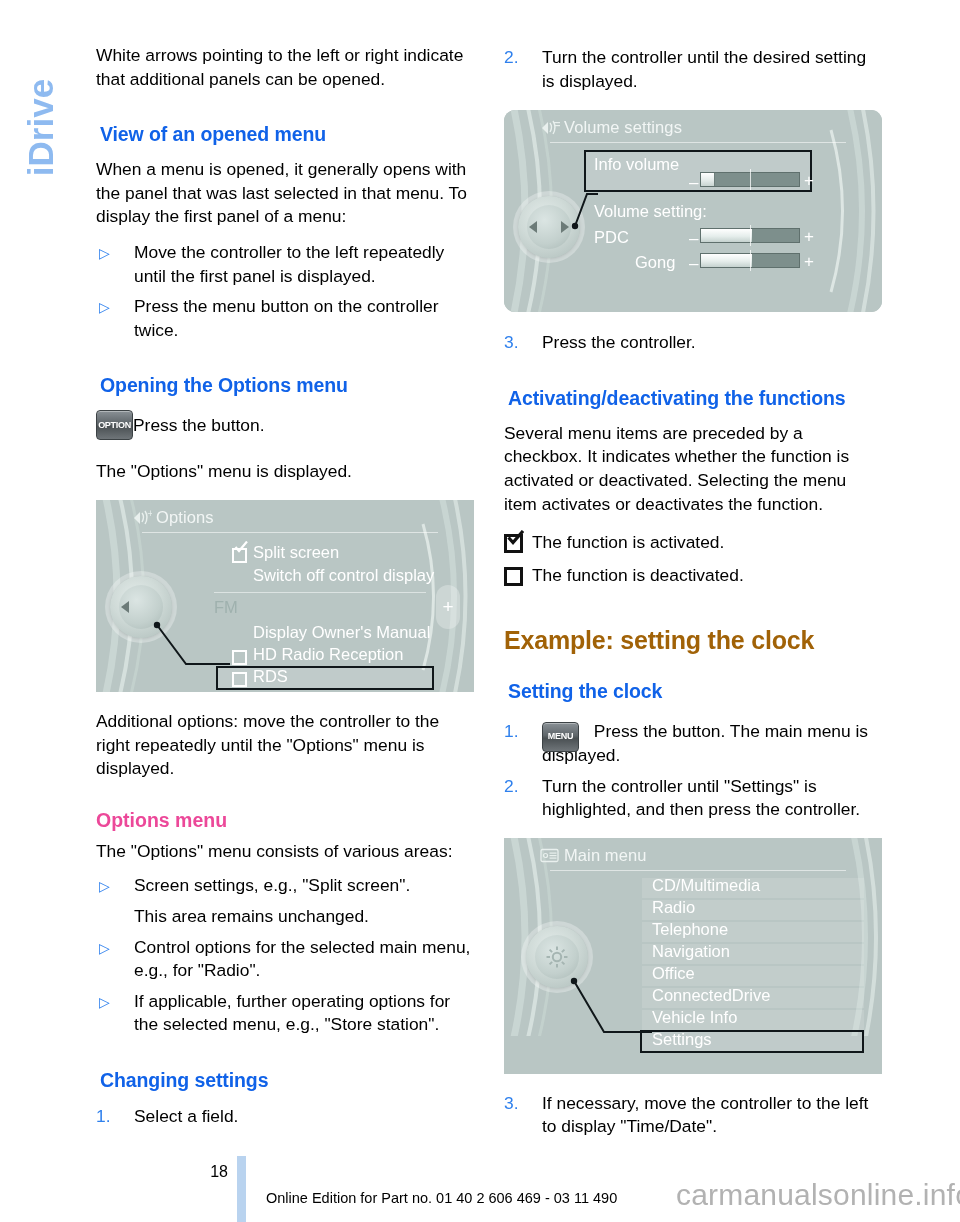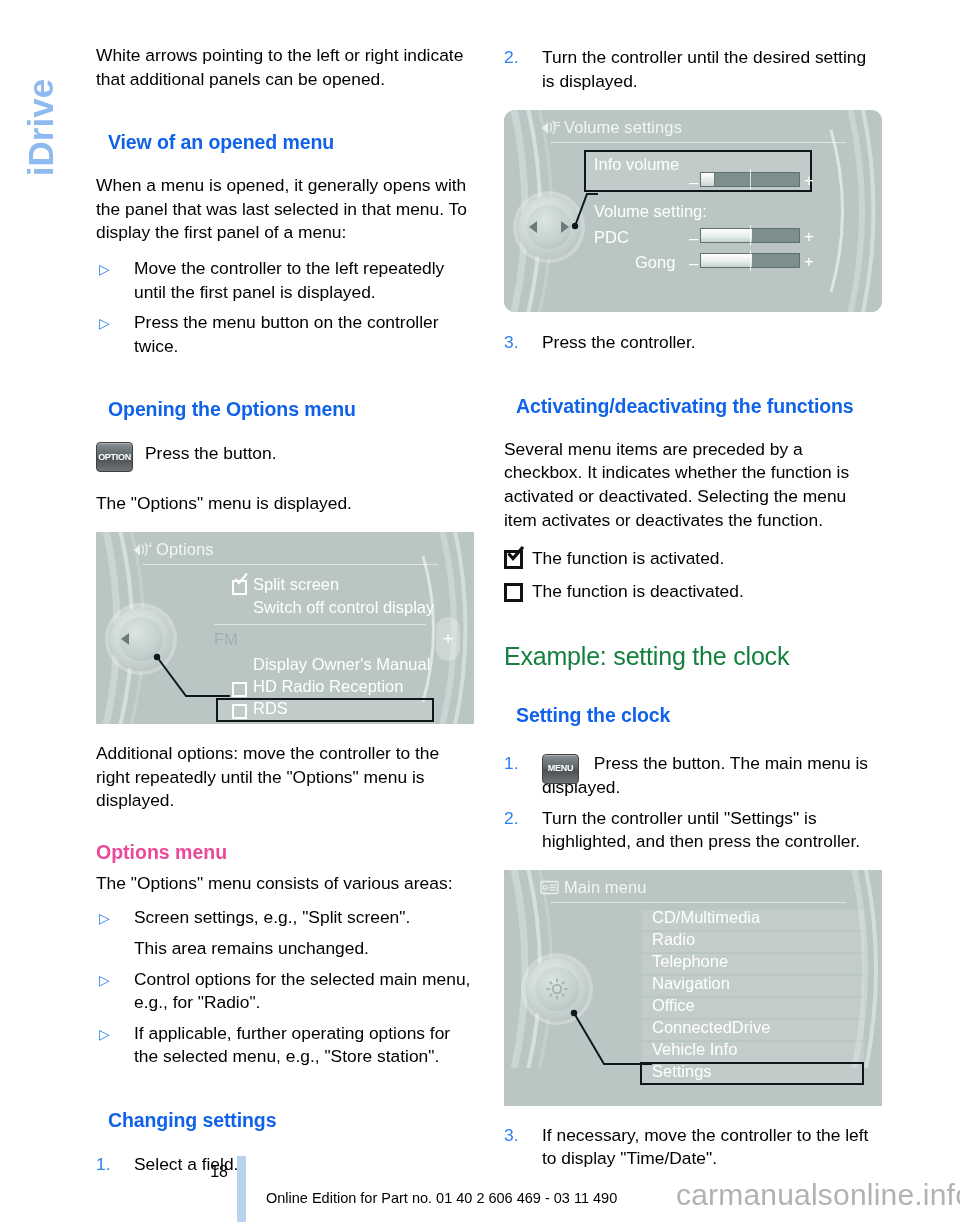--- a/index.html
+++ b/index.html
@@ -54,27 +54,27 @@
     line-height: 23.6px;
     color: #000;
   }
   .gap-m  { height: 20px; }
   .gap-l  { height: 27px; }
   .gap-xl { height: 38px; }
 
   h1.chapter {
     margin: 0;
     font-size: 25px;
-    font-weight: normal;
-    color: #15803d;
+    font-weight: bold;
+    color: #a16207;
     line-height: 30px;
     letter-spacing: -0.2px;
   }
   h2.sect {
-    margin: 12px;
+    margin: 4px;
     font-size: 19.5px;
     font-weight: bold;
     color: #1062e8;
     line-height: 25px;
     letter-spacing: -0.1px;
   }
   h3.sub {
     margin: 0;
     font-size: 19.5px;
     font-weight: bold;
@@ -146,21 +146,22 @@
     text-align: center;
     color: #ffffff;
     font-size: 9px;
     font-weight: bold;
     letter-spacing: -0.3px;
     font-family: "Liberation Sans", sans-serif;
   }
 
   .btn-line {
     display: flex;
-    gap: 12px;
+    align-items: center;
+    gap: 0;
   }
   .btn-line .txt {
     font-size: 17.4px;
     line-height: 23.6px;
   }
 
   
   li.step.with-btn { padding-left: 38px; }
   li.step .inline-btn {
     display: inline-block;

